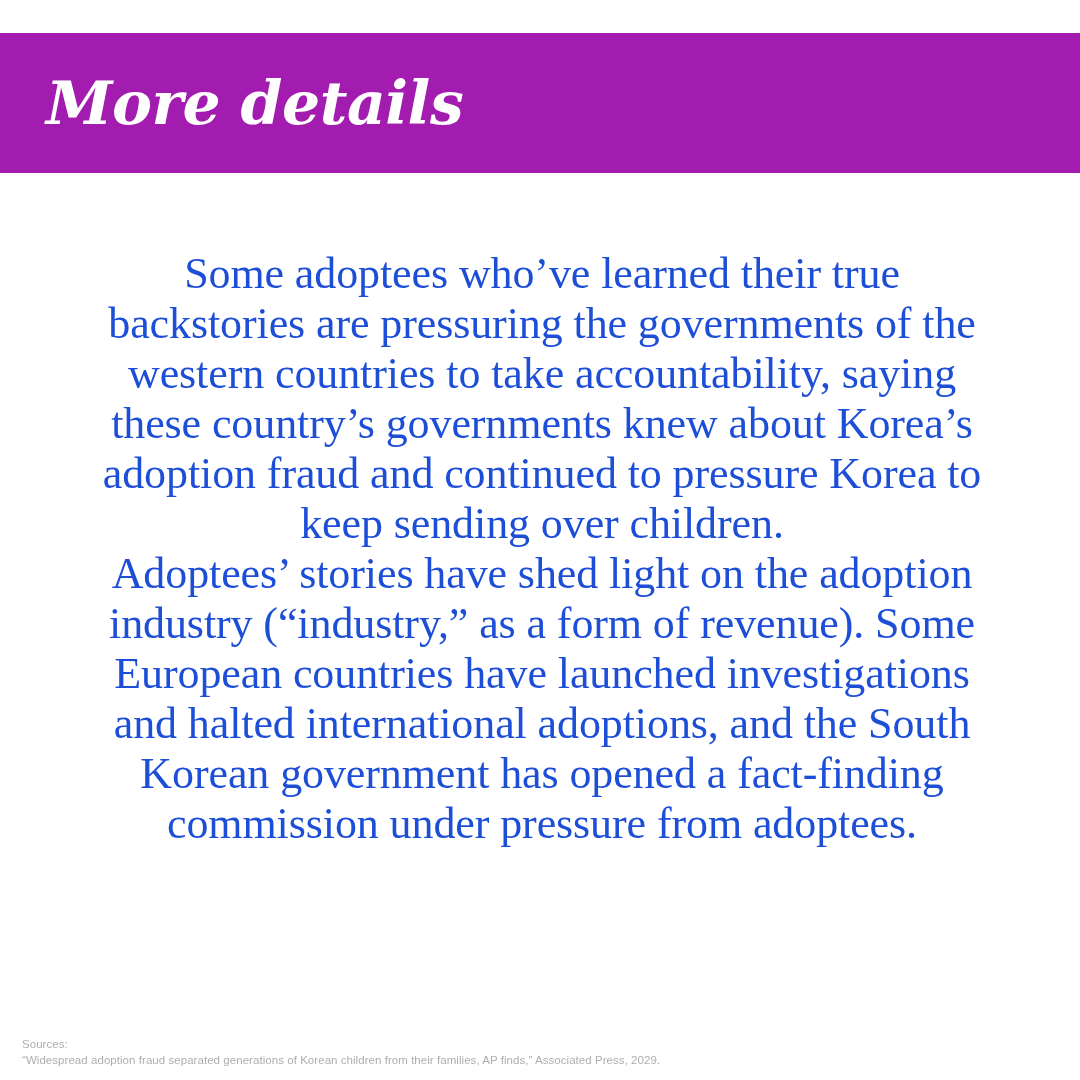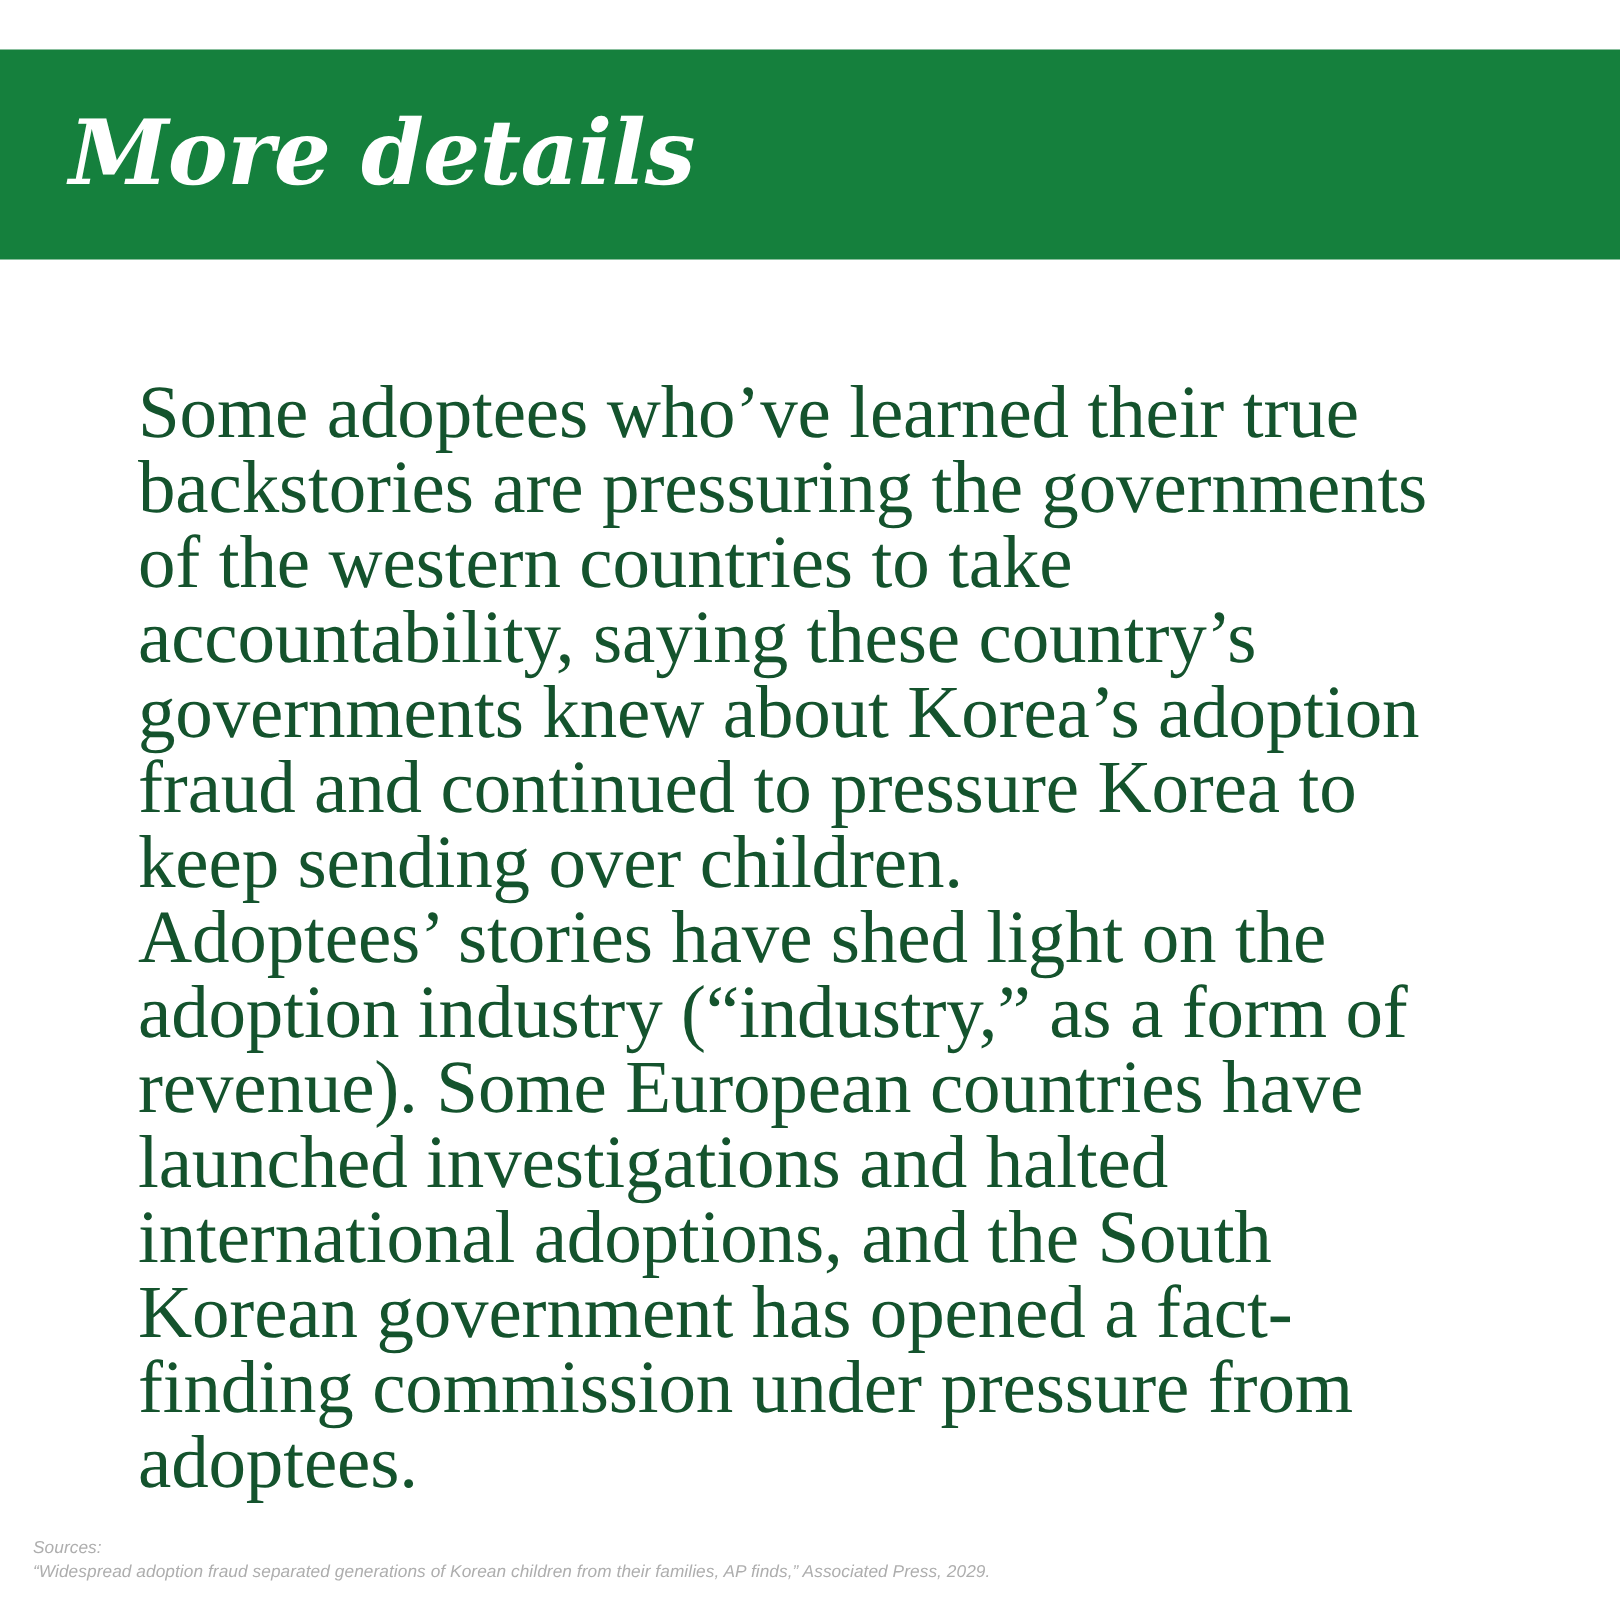--- a/index.html
+++ b/index.html
@@ -24,21 +24,21 @@
     box-sizing: border-box;
   }
 
   
   .header-band {
     position: absolute;
     left: 0;
     top: 33px;
     width: 1080px;
     height: 140px;
-    background: #15803d;
+    background: #a21caf;
   }
 
   .header-title {
     position: absolute;
     left: 46px;
     top: 50%;
     transform: translateY(-50%);
     margin: 0;
     color: #ffffff;
     font-family: "DejaVu Serif", "Liberation Serif", serif;
@@ -53,38 +53,37 @@
   
   .body-copy {
     position: absolute;
     left: 92px;
     top: 249px;
     width: 900px;
   }
 
   .paragraph {
     margin: 0;
-    color: #14532d;
+    color: #1d4ed8;
     font-family: "Liberation Serif", "DejaVu Serif", serif;
-    font-size: 50px;
+    font-size: 44px;
     line-height: 50px;
     letter-spacing: -0.1px;
-    text-align: left;
+    text-align: center;
   }
 
   .paragraph + .paragraph {
   }
 
   
   .sources {
     position: absolute;
     left: 22px;
-    bottom: 24px;
+    bottom: 12px;
     width: 1030px;
-    font-style: italic;
   }
 
   .sources-line {
     margin: 0;
     color: #aeaeae;
     font-family: "Liberation Sans", "DejaVu Sans", sans-serif;
     font-size: 11.5px;
     line-height: 16px;
     letter-spacing: 0.05px;
     white-space: nowrap;

